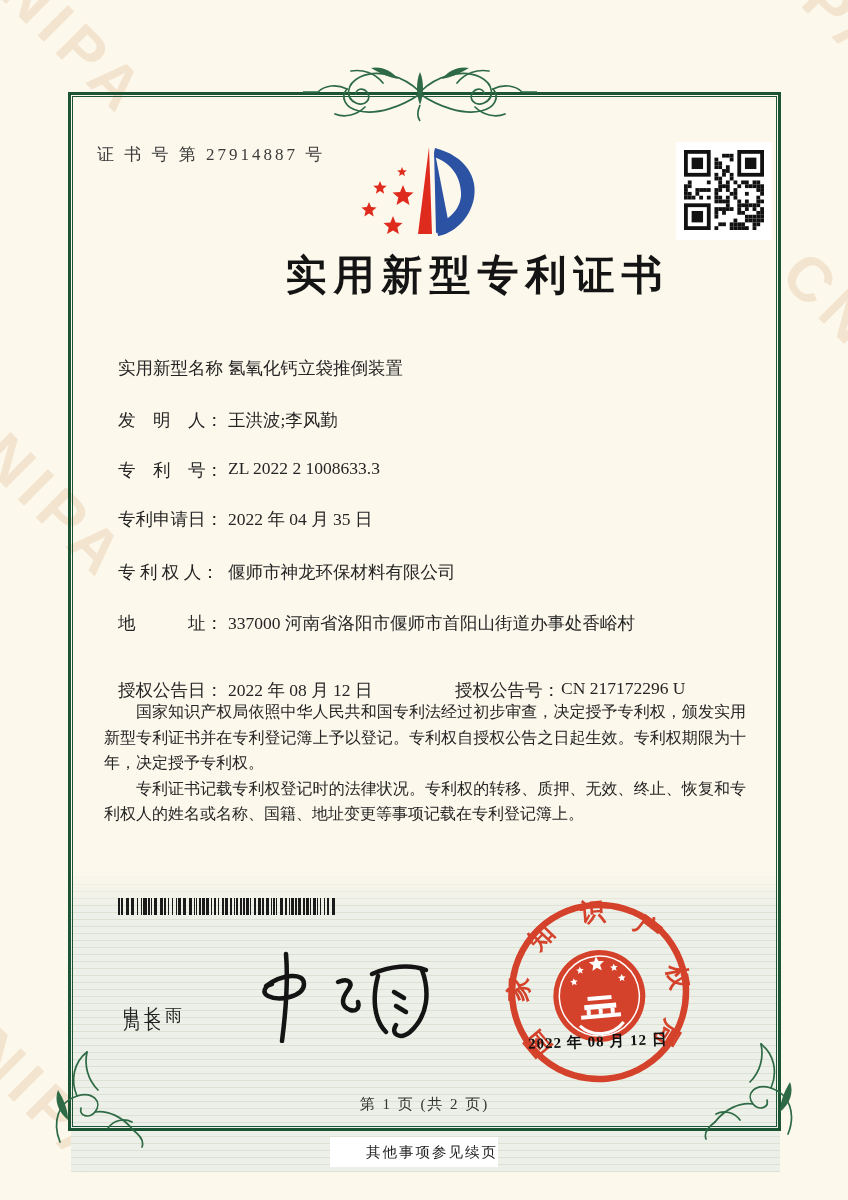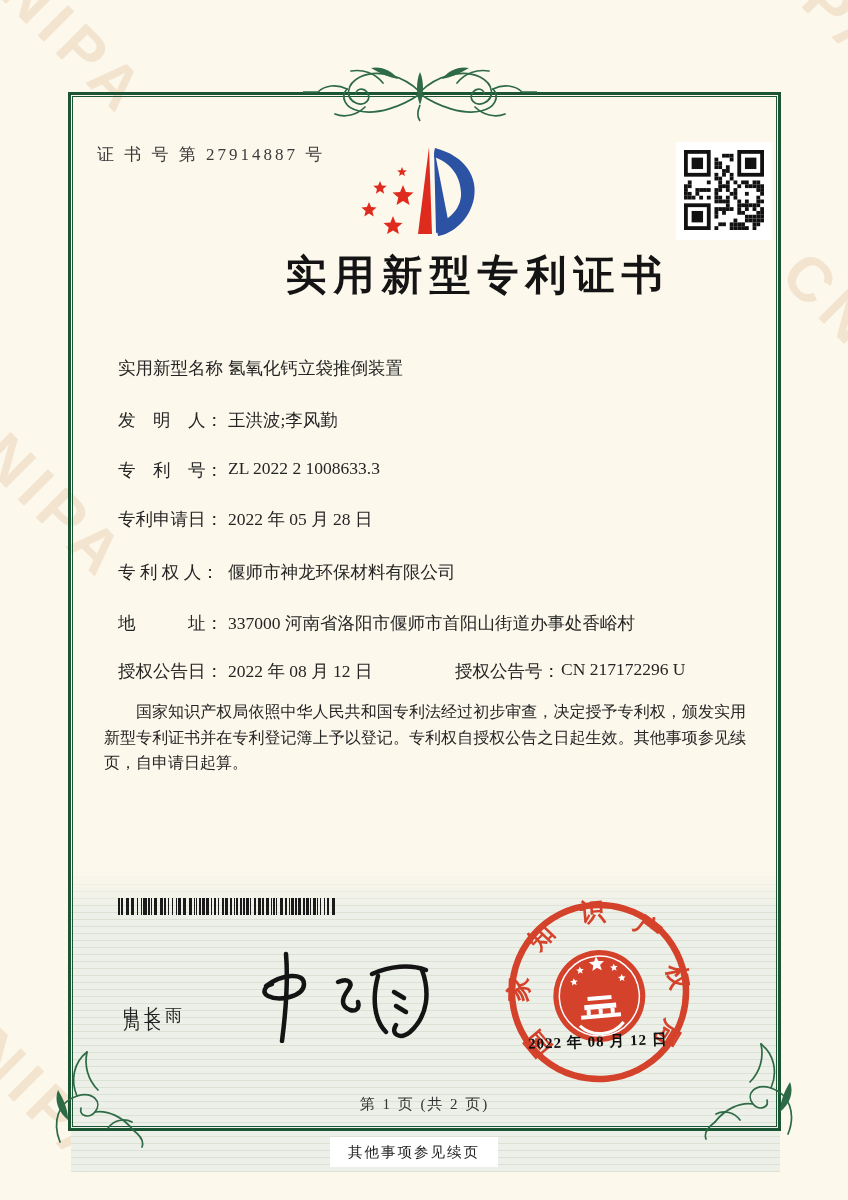--- a/index.html
+++ b/index.html
@@ -54,21 +54,21 @@
   .signature{position:absolute;left:252px;top:948px;z-index:4;}
 
   .seal{position:absolute;left:499px;top:892px;z-index:4;transform:rotate(-5deg);}
   .seal-date{position:absolute;left:528px;top:1032px;width:160px;font-size:15px;font-weight:bold;
       color:#101010;white-space:nowrap;transform:rotate(-2deg);z-index:5;letter-spacing:1px;}
 
   .page-info{position:absolute;left:68px;top:1095px;width:713px;text-align:center;
       font-size:15px;letter-spacing:2px;color:#333;z-index:4;}
 
   .note{position:absolute;left:330px;top:1137px;width:168px;height:30px;line-height:30px;
-      background:#ffffff;text-align:center;font-size:14.5px;letter-spacing:2px;color:#222;z-index:6;}
+      background:#ffffff;text-align:right;font-size:14.5px;letter-spacing:2px;color:#222;z-index:6;}
 </style>
 </head>
 <body>
 
 <div class="page">
 
   <span class="wm" style="left:-58px;top:-12px;">CNIPA</span>
   <span class="wm" style="left:688px;top:-58px;">CNIPA</span>
   <span class="wm" style="left:760px;top:308px;">CNIPA</span>
   <span class="wm" style="left:-78px;top:452px;">CNIPA</span>
@@ -279,39 +279,40 @@
   <div class="row" style="top:408px;">
     <span class="lbl">发　明　人：</span>
     <span class="val">王洪波;李风勤</span>
   </div>
   <div class="row" style="top:458px;">
     <span class="lbl">专　利　号：</span>
     <span class="val">ZL 2022 2 1008633.3</span>
   </div>
   <div class="row" style="top:507px;">
     <span class="lbl">专利申请日：</span>
-    <span class="val">2022 年 05 月 28 日</span>
+    <span class="val">2022 年 04 月 35 日</span>
   </div>
   <div class="row" style="top:560px;">
     <span class="lbl">专 利 权 人：</span>
     <span class="val">偃师市神龙环保材料有限公司</span>
   </div>
   <div class="row" style="top:611px;">
     <span class="lbl">地　　　址：</span>
     <span class="val">337000 河南省洛阳市偃师市首阳山街道办事处香峪村</span>
   </div>
-  <div class="row" style="top:659px;">
+  <div class="row" style="top:678px;">
     <span class="lbl">授权公告日：</span>
     <span class="val">2022 年 08 月 12 日</span>
     <span class="lbl2">授权公告号：</span>
     <span class="val2">CN 217172296 U</span>
   </div>
 
   <div class="paras">
-    <p>国家知识产权局依照中华人民共和国专利法经过初步审查，决定授予专利权，颁发实用新型专利证书并在专利登记簿上予以登记。专利权自授权公告之日起生效。其他事项参见续页，自申请日起算。</p>
+    <p>国家知识产权局依照中华人民共和国专利法经过初步审查，决定授予专利权，颁发实用新型专利证书并在专利登记簿上予以登记。专利权自授权公告之日起生效。专利权期限为十年，决定授予专利权。</p>
+    <p>专利证书记载专利权登记时的法律状况。专利权的转移、质押、无效、终止、恢复和专利权人的姓名或名称、国籍、地址变更等事项记载在专利登记簿上。</p>
   </div>
 
   <svg class="barcode" id="barcode" width="222" height="17" viewBox="0 0 222 17">
       <rect x="0" y="0" width="2" height="17" fill="#1a1a1a"></rect>
       <rect x="3" y="0" width="2" height="17" fill="#1a1a1a"></rect>
       <rect x="8" y="0" width="3" height="17" fill="#1a1a1a"></rect>
       <rect x="13" y="0" width="3" height="17" fill="#1a1a1a"></rect>
       <rect x="19" y="0" width="1" height="17" fill="#1a1a1a"></rect>
       <rect x="23" y="0" width="1" height="17" fill="#1a1a1a"></rect>
       <rect x="25" y="0" width="4" height="17" fill="#1a1a1a"></rect>

